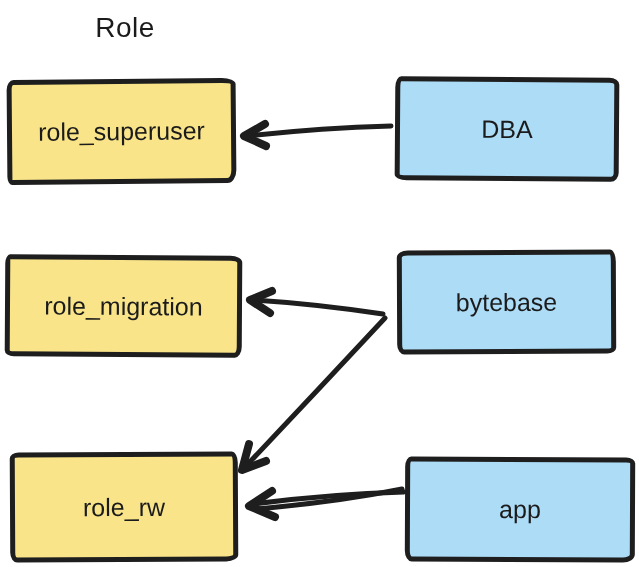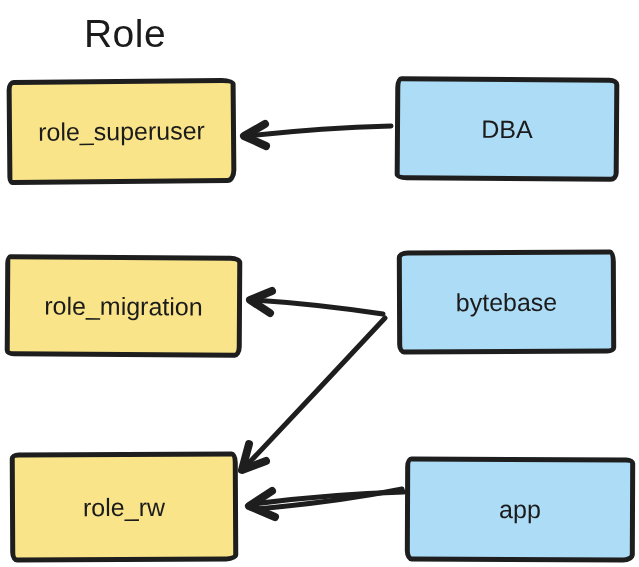--- a/index.html
+++ b/index.html
@@ -13,21 +13,21 @@
     width: 639px;
     height: 567px;
     background: #ffffff;
     overflow: hidden;
     color: #1e1e1e;
   }
   .col-title {
     position: absolute;
     width: 140px;
     text-align: center;
-    font-size: 39px;
+    font-size: 28px;
     font-weight: 400;
     color: #1b1b1b;
     letter-spacing: 0.5px;
   }
   .role-title { left: 55px; top: 12px; }
   .user-title { left: 435px; top: 12px; }
 
   .node {
     position: absolute;
     box-sizing: border-box;

